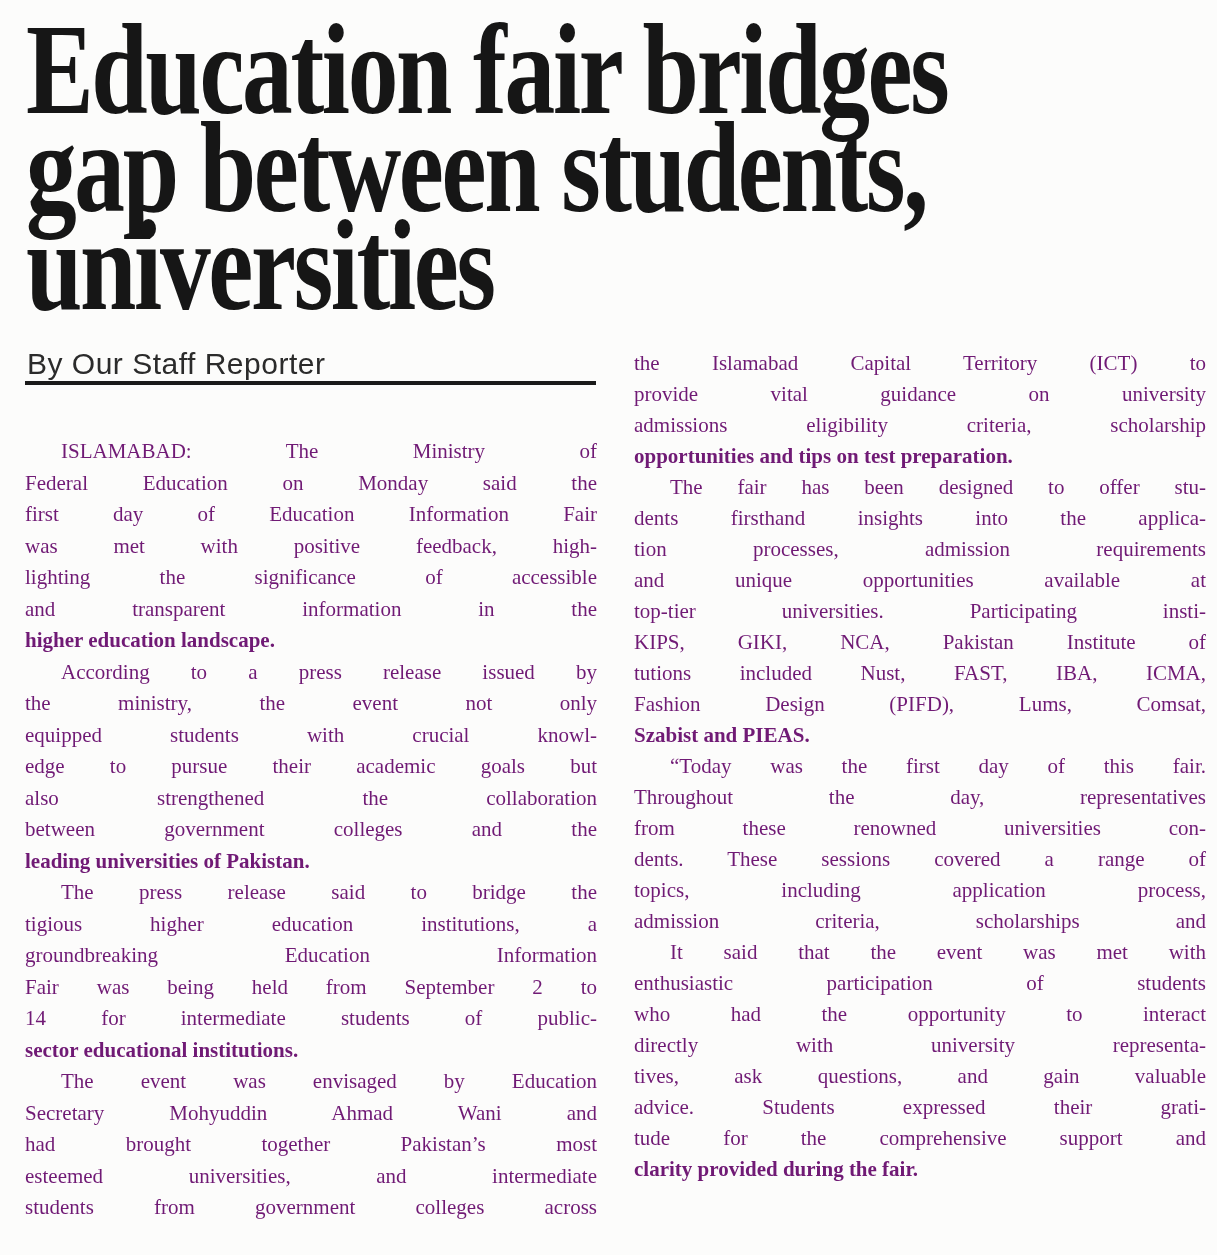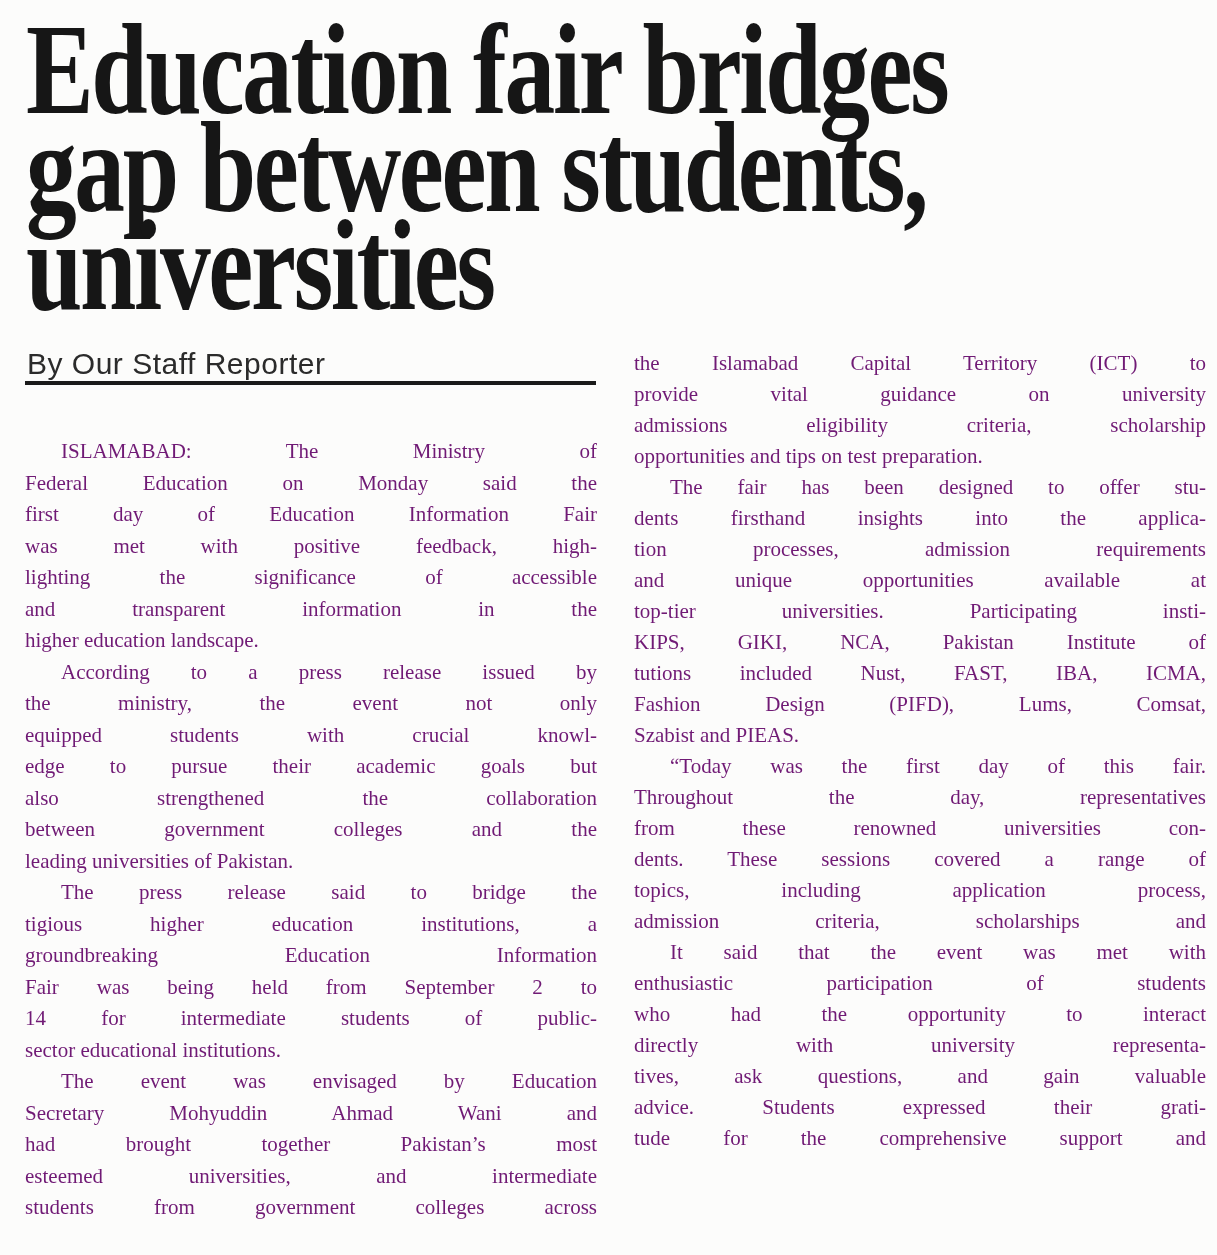--- a/index.html
+++ b/index.html
@@ -74,20 +74,21 @@
   }
   .para {
     margin: 0;
   }
   .line {
     text-align: justify;
     text-align-last: justify;
   }
   .line.last {
     text-align-last: left;
+    font-weight: bold;
   }
   .line.indent {
     text-indent: 36px;
   }
 </style>
 </head>
 <body>
 
 <div class="headline">
     <div class="hl-line">Education fair bridges</div>
@@ -160,14 +161,15 @@
       <div class="line">admission criteria, scholarships and</div>
     </div>
     <div class="para">
       <div class="line indent">It said that the event was met with</div>
       <div class="line">enthusiastic participation of students</div>
       <div class="line">who had the opportunity to interact</div>
       <div class="line">directly with university representa-</div>
       <div class="line">tives, ask questions, and gain valuable</div>
       <div class="line">advice. Students expressed their grati-</div>
       <div class="line">tude for the comprehensive support and</div>
+      <div class="line last">clarity provided during the fair.</div>
     </div>
   </div>
 
 </body></html>

